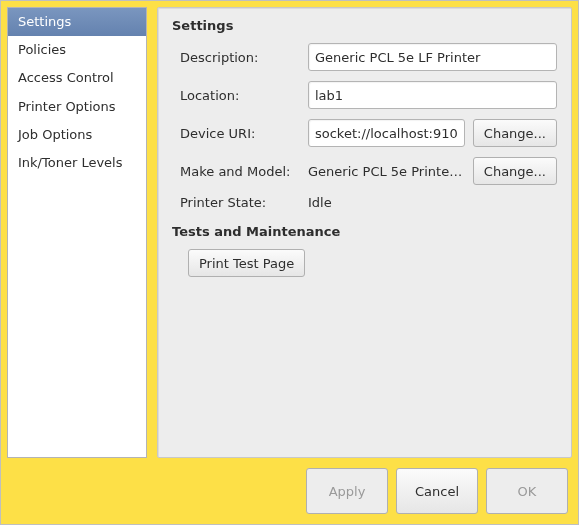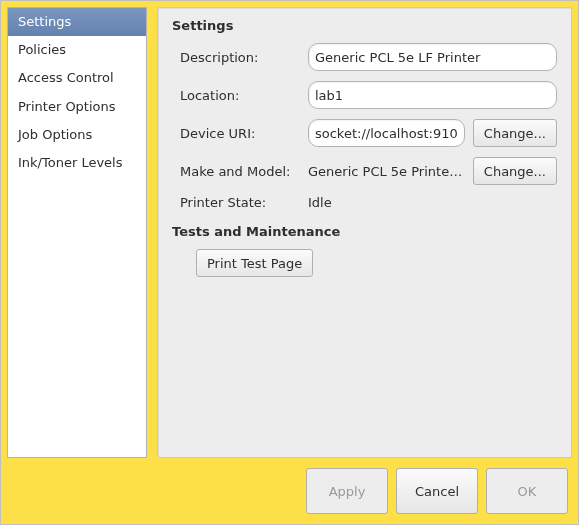--- a/index.html
+++ b/index.html
@@ -75,21 +75,21 @@
     }
     .form-label {
       color: #2e2e2e;
       white-space: nowrap;
     }
     .text-input {
       width: 100%;
       height: 28px;
       padding: 3px 6px;
       border: 1px solid #b4b4b4;
-      border-radius: 10px;
+      border-radius: 3px;
       background: #ffffff;
       font-family: inherit;
       font-size: 13px;
       color: #2e2e2e;
       box-shadow: inset 1px 1px 1px rgba(0,0,0,0.05);
     }
     .static-value {
       color: #2e2e2e;
       white-space: nowrap;
       overflow: hidden;
@@ -173,21 +173,21 @@
         <div class="static-value">Generic PCL 5e Printer -...</div>
         <button class="btn">Change...</button>
 
         <div class="form-label">Printer State:</div>
         <div class="static-value">Idle</div>
         <div class="empty-cell"></div>
       </div>
 
       <div class="tests-section">
         <div class="section-title">Tests and Maintenance</div>
-        <div style="margin-left:8px;padding-left:16px;">
+        <div style="padding-left:16px;">
           <button class="btn">Print Test Page</button>
         </div>
       </div>
     </div>
 
   </div>
 
   <div class="button-row">
     <button class="btn disabled">Apply</button>
     <button class="btn">Cancel</button>

